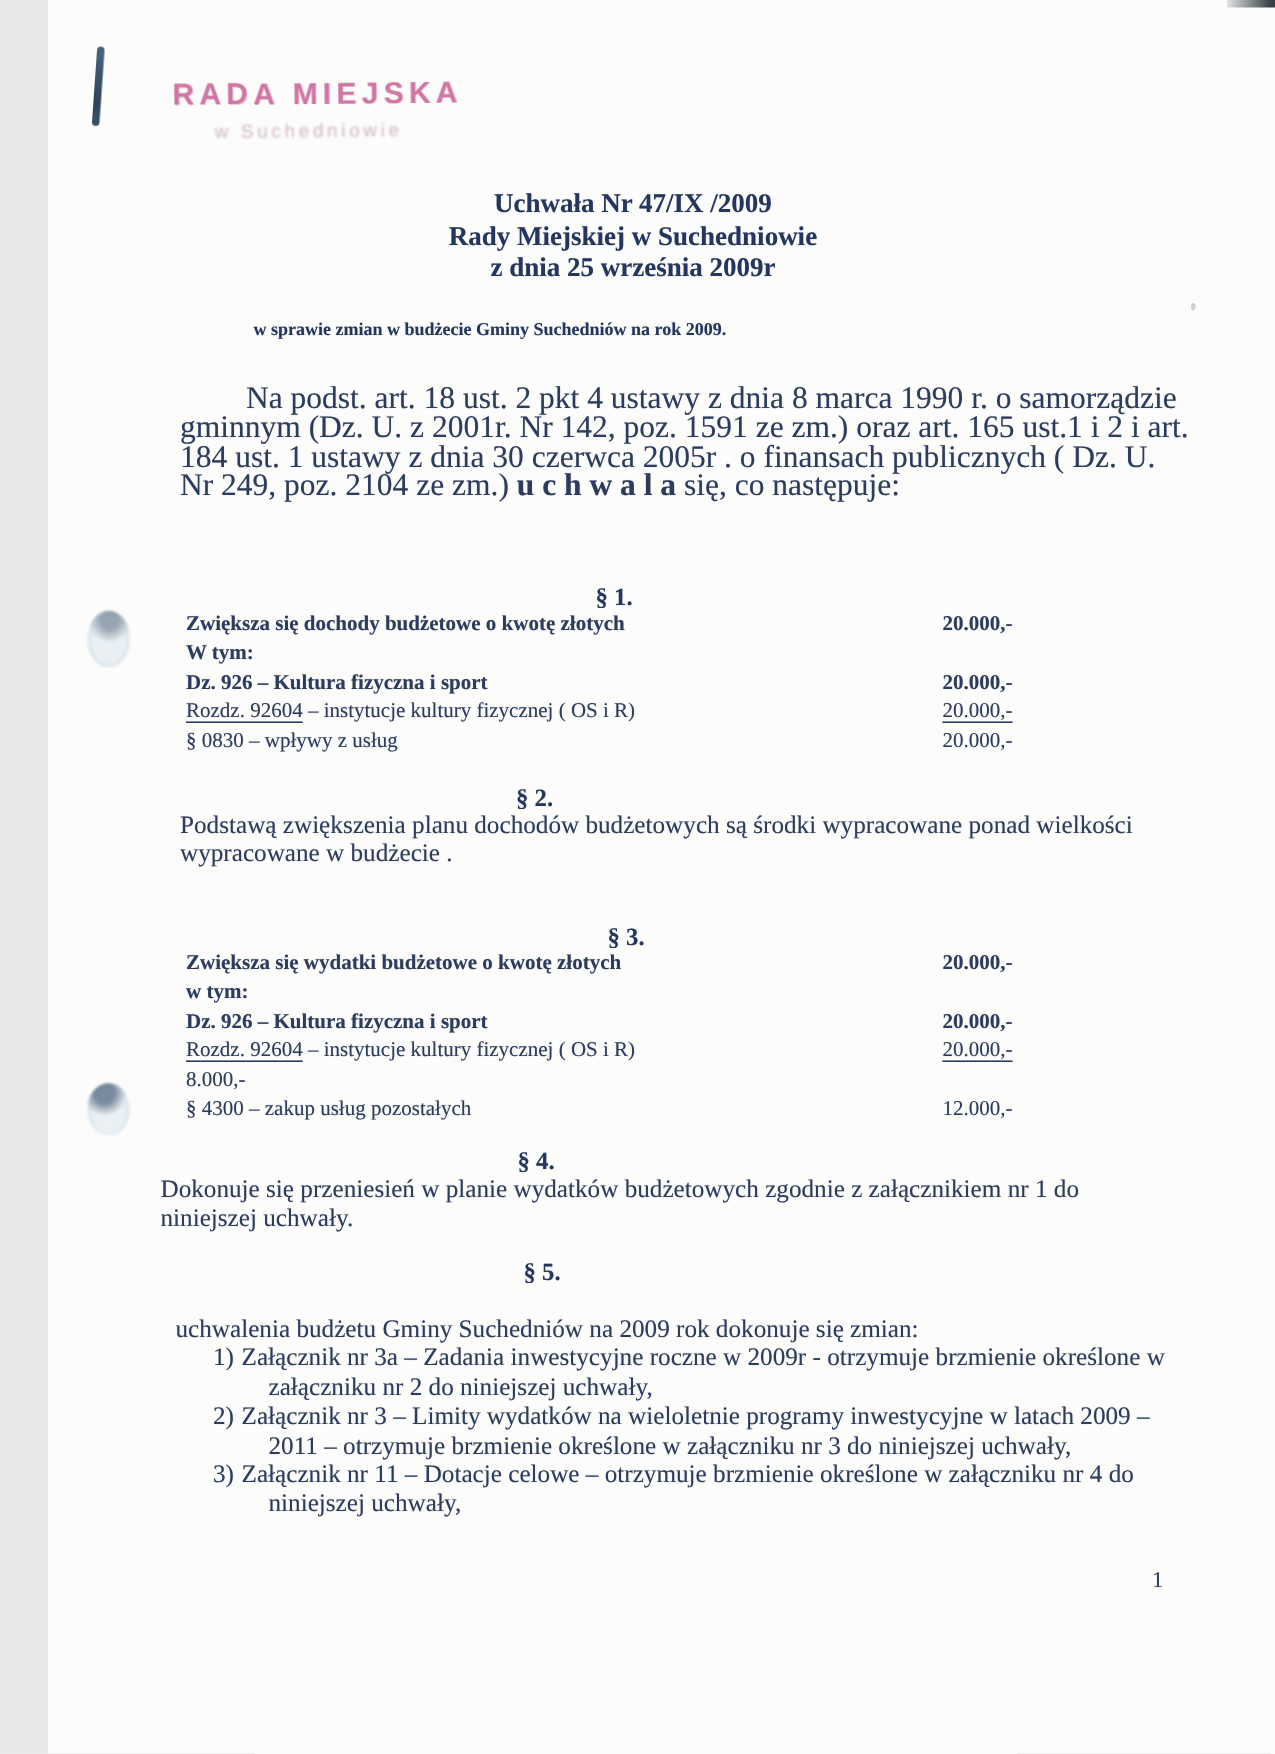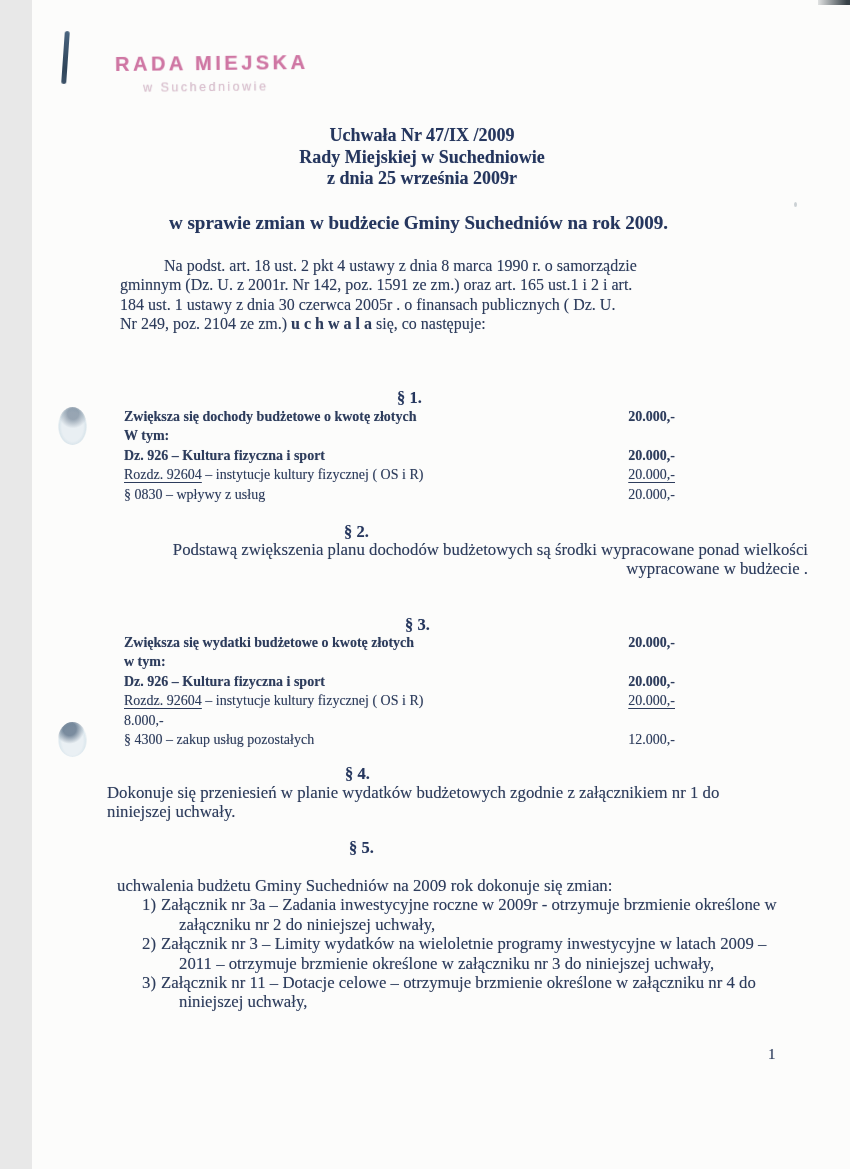--- a/index.html
+++ b/index.html
@@ -53,36 +53,36 @@
     font-family:"Liberation Sans","DejaVu Sans",sans-serif;filter:blur(0.4px);}
   .stamp-l1{font-size:20px;font-weight:bold;letter-spacing:3.5px;color:#c75f94;opacity:.85;
     text-shadow:0.6px 0 0 rgba(199,95,148,0.45);}
   .stamp-l2{margin-top:5px;margin-left:28px;font-size:12.5px;letter-spacing:2.5px;
     color:#bb7f9e;opacity:.5;filter:blur(0.7px);}
 
   
   .title-block{position:absolute;left:0;top:125px;width:762px;padding-left:18px;
     box-sizing:border-box;text-align:center;font-size:18px;font-weight:bold;
     line-height:21.5px;color:#25365e;}
-  .subject{position:absolute;left:137px;top:212px;font-size:19px;font-weight:bold;color:#25365e;}
-  .preamble{position:absolute;left:88px;top:256px;width:676px;font-size:16px;line-height:19.4px;}
+  .subject{position:absolute;left:137px;top:212px;font-size:12px;font-weight:bold;color:#25365e;}
+  .preamble{position:absolute;left:88px;top:256px;width:676px;font-size:21px;line-height:19.4px;}
   .preamble .indent{text-indent:44px;}
 
   .sec-h{position:absolute;font-size:16.5px;font-weight:bold;color:#25365e;}
   #s1h{left:365px;top:388px;} #s2h{left:312px;top:522px;} #s3h{left:373px;top:615px;}
   #s4h{left:313px;top:764px;} #s5h{left:317px;top:838px;}
 
   .rows{position:absolute;left:92px;width:551px;font-size:14px;line-height:19.4px;}
   #s1rows{top:407px;} #s3rows{top:633px;}
   .row{display:flex;justify-content:space-between;}
   .row .lbl{white-space:nowrap;}
   .row .amt{white-space:nowrap;text-align:right;}
 
   .para{position:absolute;font-size:16.8px;line-height:19.3px;}
-  #s2p{left:76px;top:540px;width:700px;text-align:right;}
+  #s2p{left:88px;top:540px;width:700px;}
   #s4p{left:75px;top:783px;width:705px;}
   #s5block{left:85px;top:876px;width:694px;line-height:19.4px;}
   .item-l1{margin-left:25px;display:flex;}
   .item-num{display:inline-block;width:19px;flex:0 0 19px;}
   .item-l2{margin-left:62px;}
 
   .pagenum{position:absolute;left:736px;top:1046px;font-size:15px;}
 </style>
 </head>
 <body>

